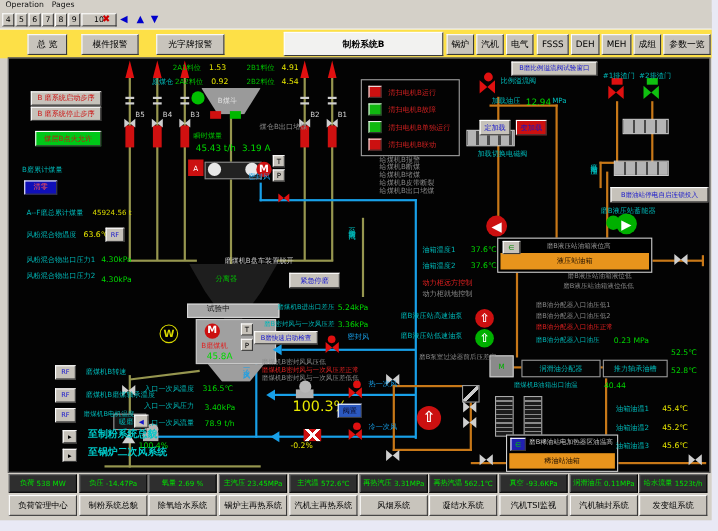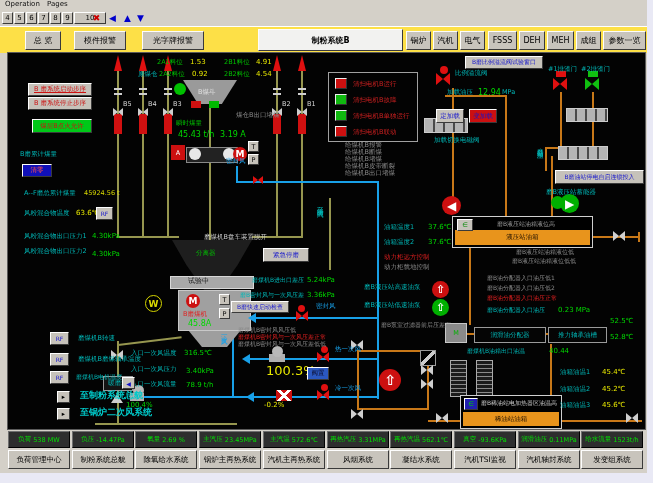--- a/index.html
+++ b/index.html
@@ -375,21 +375,21 @@
       <div class="lbl" style="left: 602px; top: 281px; color: rgb(0, 216, 0); font-size: 7px;">52.8℃</div>
       <div class="lbl" style="left: 459px; top: 295px; color: rgb(0, 184, 184); font-size: 6px;">磨煤机B油箱出口油温</div>
       <div class="lbl" style="left: 541px; top: 295px; color: rgb(0, 216, 0); font-size: 7px;">40.44</div>
       <div class="lbl" style="left: 552px; top: 316px; color: rgb(0, 184, 184);">油箱油温1</div>
       <div class="lbl" style="left: 594px; top: 316px; color: rgb(232, 232, 0); font-size: 7px;">45.4℃</div>
       <div class="lbl" style="left: 552px; top: 333px; color: rgb(0, 184, 184);">油箱油温2</div>
       <div class="lbl" style="left: 594px; top: 333px; color: rgb(232, 232, 0); font-size: 7px;">45.2℃</div>
       <div class="lbl" style="left: 552px; top: 349px; color: rgb(0, 184, 184);">油箱油温3</div>
       <div class="lbl" style="left: 594px; top: 349px; color: rgb(232, 232, 0); font-size: 7px;">45.6℃</div>
       <div class="lbl" style="left: 473px; top: 347px; color: rgb(200, 200, 200); font-size: 6px;">磨B稀油站电加热器区油温高</div>
-      <div class="btn3d" style="left: 20px; top: 30px; width: 64px; height: 13px; color: rgb(204, 16, 16); text-decoration: underline;">B 磨系统启动步序</div>
+      <div class="btn3d" style="left: 20px; top: 30px; width: 64px; height: 13px; color: rgb(204, 16, 16);">B 磨系统启动步序</div>
       <div class="btn3d" style="left: 20px; top: 44px; width: 64px; height: 13px; color: rgb(204, 16, 16);">B 磨系统停止步序</div>
       <div class="btn3d" style="left: 24px; top: 66px; width: 60px; height: 14px; background: rgb(0, 200, 24); color: rgb(204, 16, 16);">煤层B点火允许</div>
       <div class="btn3d" style="left: 14px; top: 111px; width: 30px; height: 13px; background: rgb(16, 16, 184); color: rgb(255, 80, 80);">清零</div>
       <div class="btn3d" style="left: 255px; top: 195px; width: 46px; height: 14px; color: rgb(20, 20, 204);">紧急停磨</div>
       <div class="btn3d" style="left: 223px; top: 248px; width: 58px; height: 12px; color: rgb(20, 20, 204); font-size: 6px;">B磨快速启动检查</div>
       <div class="btn3d" style="left: 287px; top: 314px; width: 22px; height: 13px; background: rgb(43, 88, 192); color: rgb(10, 10, 40); margin-left: 12px;">阀置</div>
       <div class="btn3d" style="left: 457px; top: 3px; width: 78px; height: 13px; color: rgb(20, 20, 204); font-size: 6px;">B磨比例溢流阀试验窗口</div>
       <div class="btn3d" style="left: 428px; top: 56px; width: 28px; height: 14px; color: rgb(20, 20, 204);">定加载</div>
       <div class="btn3d" style="left: 461px; top: 56px; width: 28px; height: 14px; background: rgb(204, 16, 16); color: rgb(20, 20, 204);">变加载</div>
       <div class="btn3d" style="left: 547px; top: 117px; width: 89px; height: 14px; color: rgb(20, 20, 204); font-size: 6px;">B磨油站停电自启连锁投入</div>

